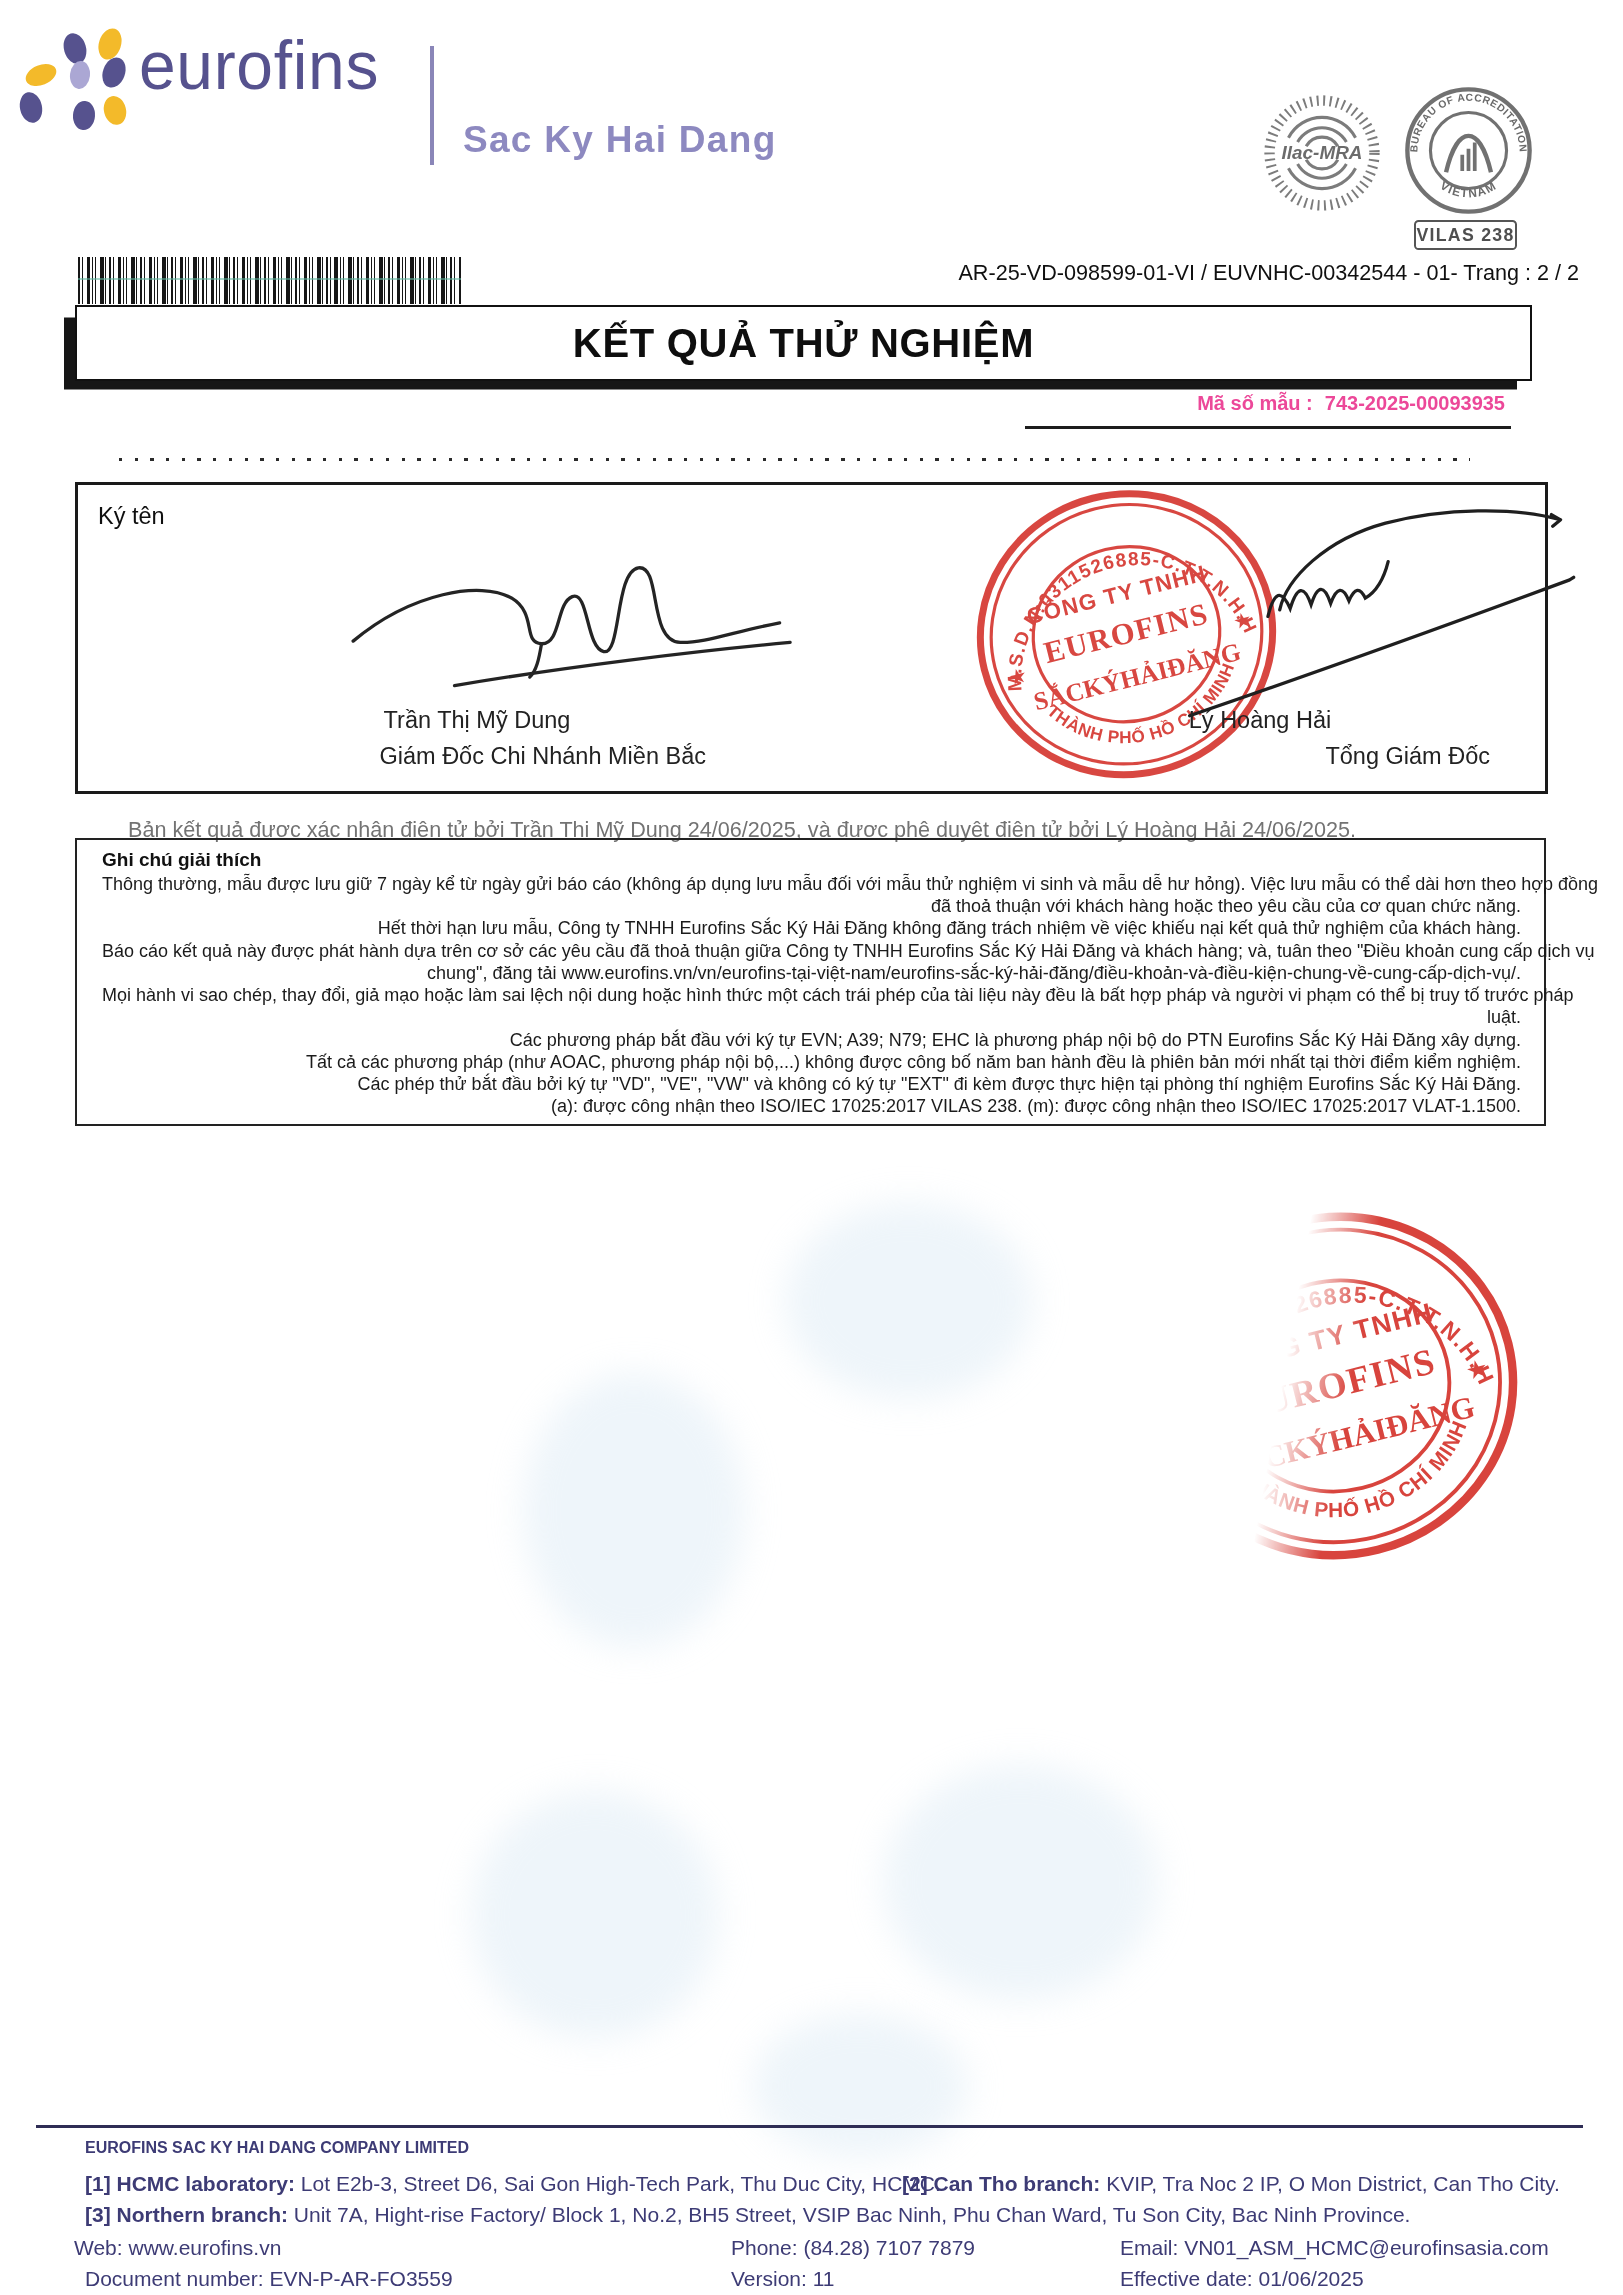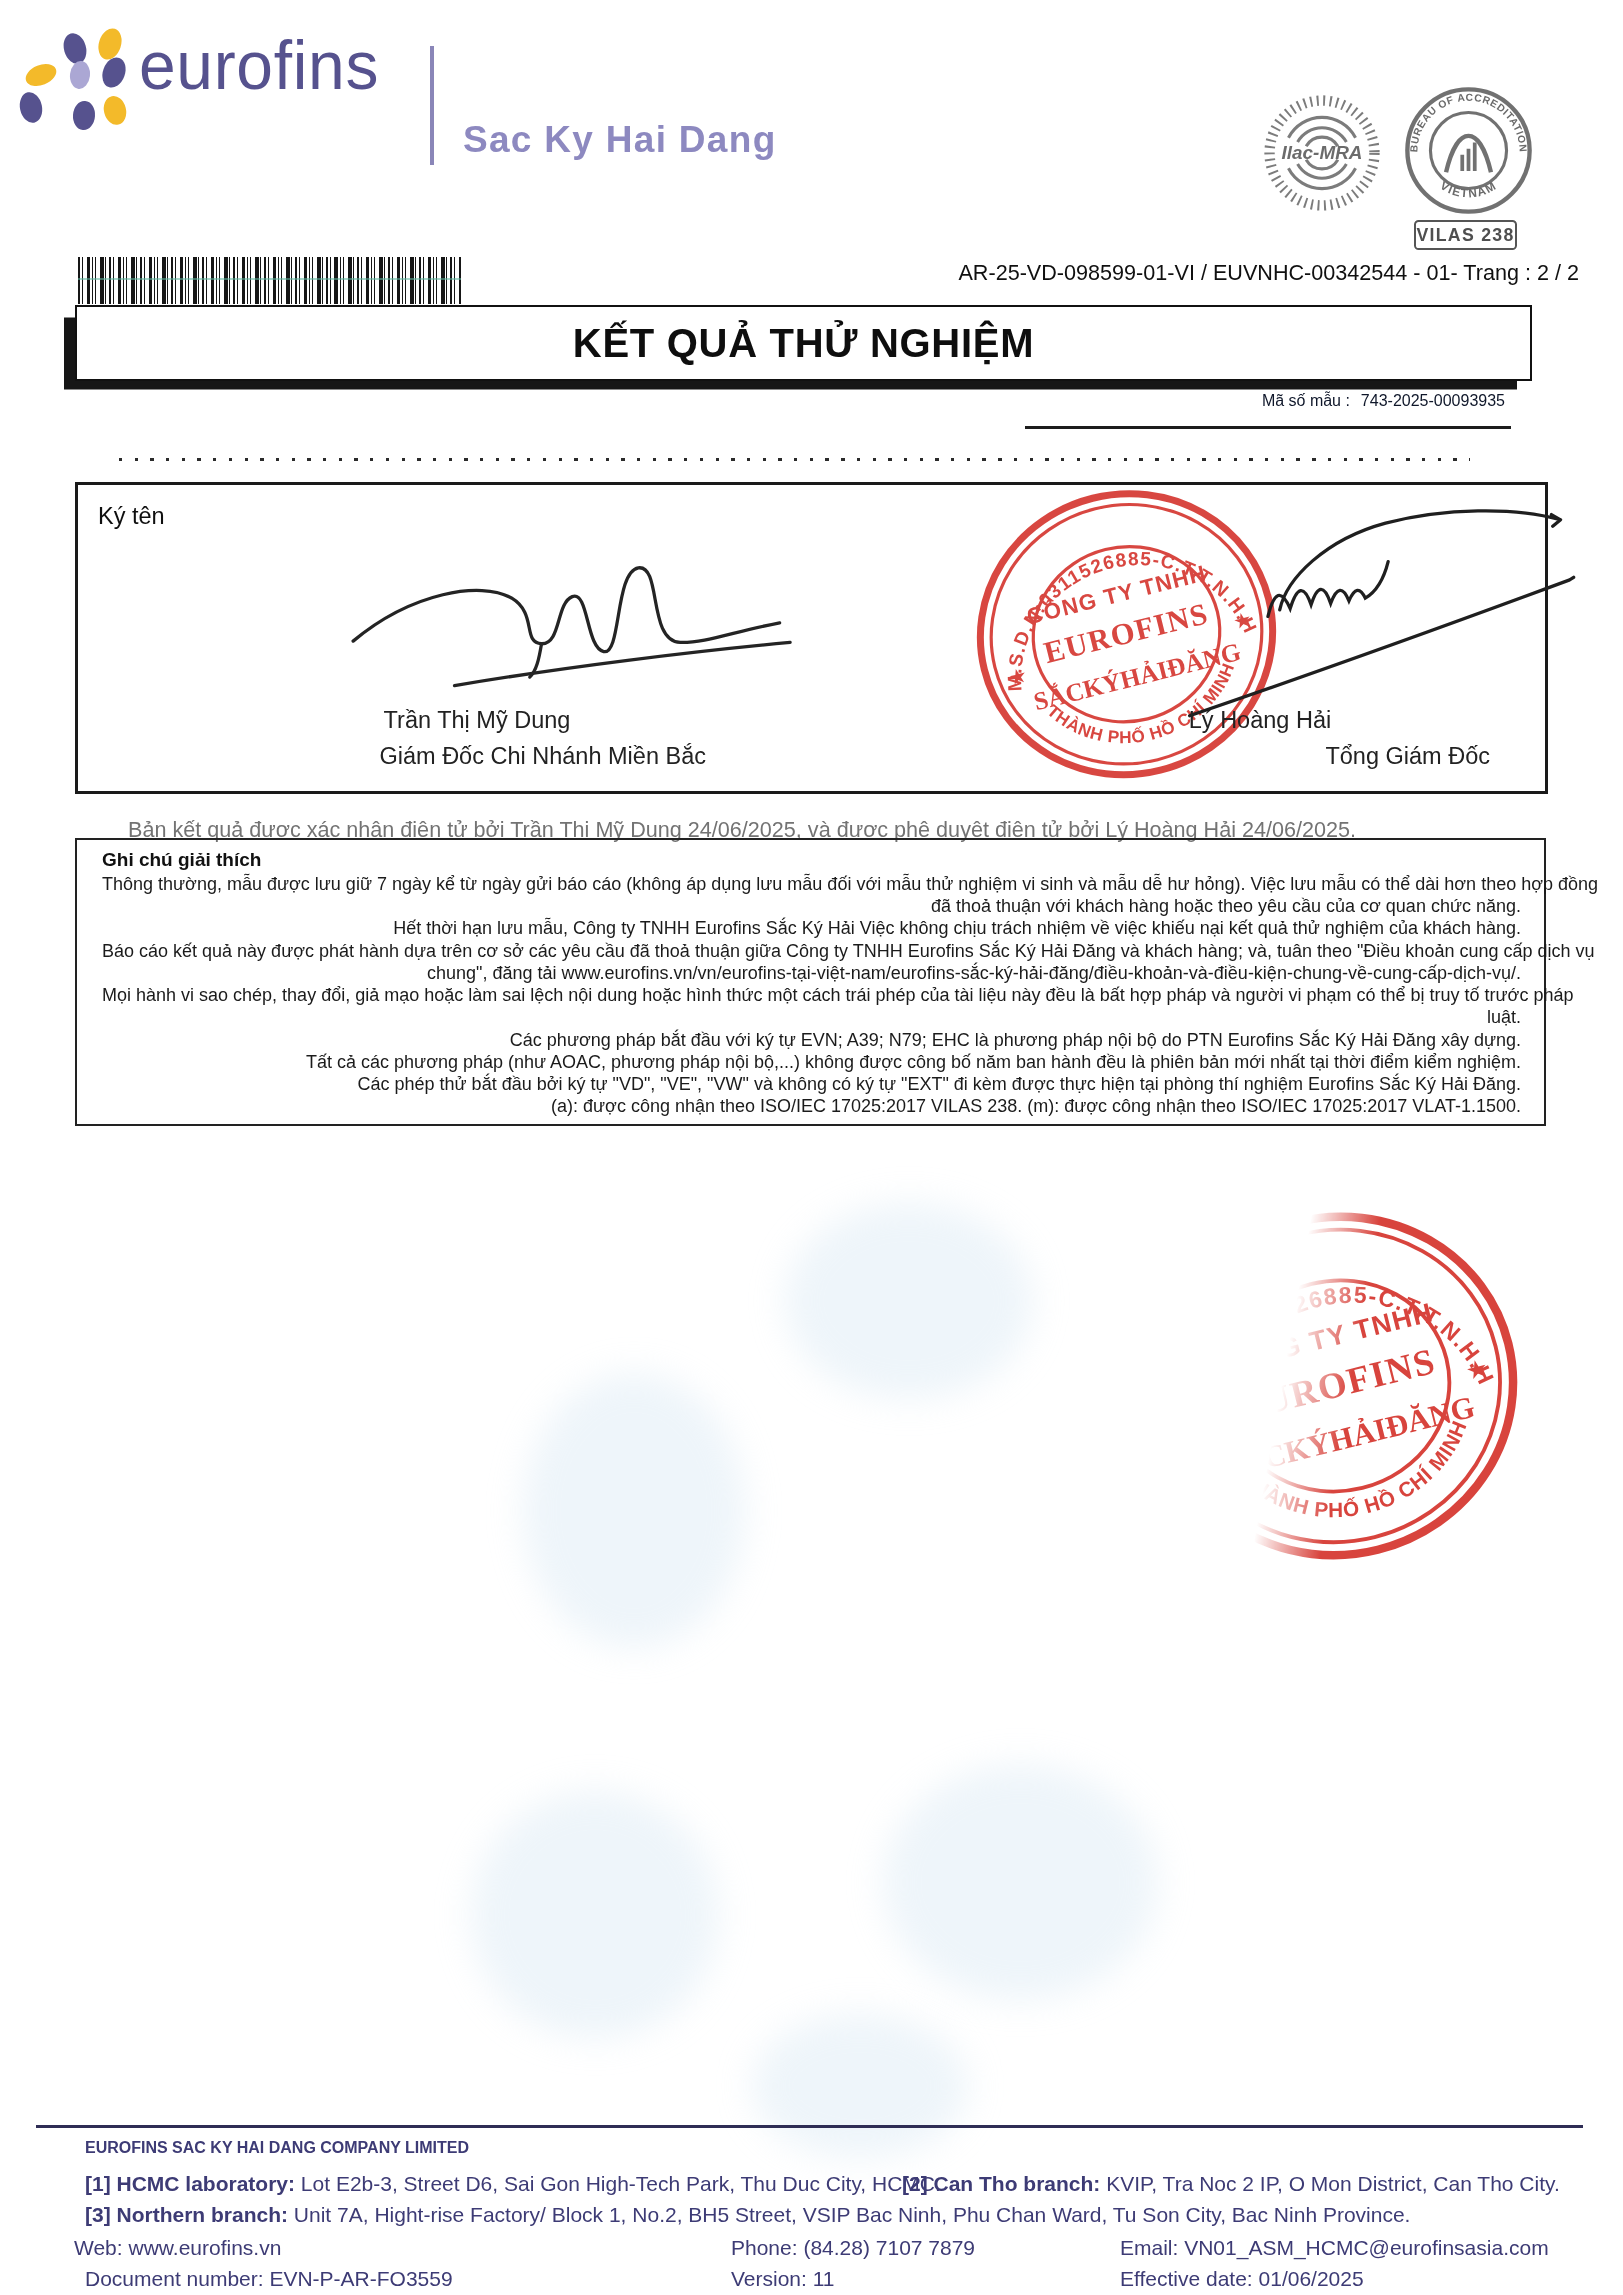--- a/index.html
+++ b/index.html
@@ -31,21 +31,21 @@
         #161616 17px 18.3px,#fff 18.3px 22px,#161616 22px 25.5px,#fff 25.5px 27px,
         #161616 27px 28px,#fff 28px 31px);}
   .ref-line{position:absolute;top:260px;right:44px;font-size:21.6px;color:#101010;}
 
   
   .title-box{position:absolute;left:75px;top:305px;width:1453px;height:72px;background:#fff;
              border:2.6px solid #111;box-shadow:-13px 10.5px 0 -2px #161616;
              display:flex;align-items:center;justify-content:center;}
   .title-text{font-size:40px;font-weight:bold;letter-spacing:0.7px;color:#0e0e0e;}
 
-  .sample-line{position:absolute;top:392px;right:118px;font-size:16px;font-weight:normal;color:#0f172a;}
+  .sample-line{position:absolute;top:392px;right:118px;font-size:20px;font-weight:bold;color:#ec4899;}
   .sample-rule{position:absolute;left:1025px;top:426px;width:486px;height:3.3px;background:#1d1d1d;}
 
   .dotted-sep{position:absolute;left:119px;top:458px;width:1351px;height:3.3px;
               background:repeating-linear-gradient(90deg,#2b2b2b 0 3.3px,transparent 3.3px 15.7px);}
 
   
   .sig-box{position:absolute;left:75px;top:482px;width:1467px;height:306px;border:3.3px solid #1a1a1a;background:transparent;}
   .kyten{position:absolute;left:98px;top:503px;font-size:23.5px;color:#0f0f0f;}
   .signer-name{position:absolute;font-size:23.5px;color:#222;text-align:center;width:392px;}
   .signer-role{position:absolute;font-size:23.5px;color:#222;text-align:right;width:458px;}
@@ -189,21 +189,21 @@
   </svg>
   <div class="signer-name" style="left:1064px;top:707px;">Lý Hoàng Hải</div>
   <div class="signer-role" style="left:1032px;top:743px;">Tổng Giám Đốc</div>
 
   <div class="confirm-line">Bản kết quả được xác nhận điện tử bởi Trần Thị Mỹ Dung 24/06/2025, và được phê duyệt điện tử bởi Lý Hoàng Hải 24/06/2025.</div>
 
   <div class="notes-box">
     <div class="notes-head">Ghi chú giải thích</div>
     <div class="note-line" style="top:34px;">Thông thường, mẫu được lưu giữ 7 ngày kể từ ngày gửi báo cáo (không áp dụng lưu mẫu đối với mẫu thử nghiệm vi sinh và mẫu dễ hư hỏng). Việc lưu mẫu có thể dài hơn theo hợp đồng</div>
     <div class="note-line" style="top:56px;">đã thoả thuận với khách hàng hoặc theo yêu cầu của cơ quan chức năng.</div>
-    <div class="note-line" style="top:78px;">Hết thời hạn lưu mẫu, Công ty TNHH Eurofins Sắc Ký Hải Việc không chịu trách nhiệm về việc khiếu nại kết quả thử nghiệm của khách hàng.</div>
+    <div class="note-line" style="top:78px;">Hết thời hạn lưu mẫu, Công ty TNHH Eurofins Sắc Ký Hải Đăng không đăng trách nhiệm về việc khiếu nại kết quả thử nghiệm của khách hàng.</div>
     <div class="note-line" style="top:101px;">Báo cáo kết quả này được phát hành dựa trên cơ sở các yêu cầu đã thoả thuận giữa Công ty TNHH Eurofins Sắc Ký Hải Đăng và khách hàng; và, tuân theo "Điều khoản cung cấp dịch vụ</div>
     <div class="note-line" style="top:123px;">chung", đăng tải www.eurofins.vn/vn/eurofins-tại-việt-nam/eurofins-sắc-ký-hải-đăng/điều-khoản-và-điều-kiện-chung-về-cung-cấp-dịch-vụ/.</div>
     <div class="note-line" style="top:145px;">Mọi hành vi sao chép, thay đổi, giả mạo hoặc làm sai lệch nội dung hoặc hình thức một cách trái phép của tài liệu này đều là bất hợp pháp và người vi phạm có thể bị truy tố trước pháp</div>
     <div class="note-line" style="top:167px;">luật.</div>
     <div class="note-line" style="top:190px;">Các phương pháp bắt đầu với ký tự EVN; A39; N79; EHC là phương pháp nội bộ do PTN Eurofins Sắc Ký Hải Đăng xây dựng.</div>
     <div class="note-line" style="top:212px;">Tất cả các phương pháp (như AOAC, phương pháp nội bộ,...) không được công bố năm ban hành đều là phiên bản mới nhất tại thời điểm kiểm nghiệm.</div>
     <div class="note-line" style="top:234px;">Các phép thử bắt đầu bởi ký tự "VD", "VE", "VW" và không có ký tự "EXT" đi kèm được thực hiện tại phòng thí nghiệm Eurofins Sắc Ký Hải Đăng.</div>
     <div class="note-line" style="top:256px;">(a): được công nhận theo ISO/IEC 17025:2017 VILAS 238. (m): được công nhận theo ISO/IEC 17025:2017 VLAT-1.1500.</div>
   </div>
 

